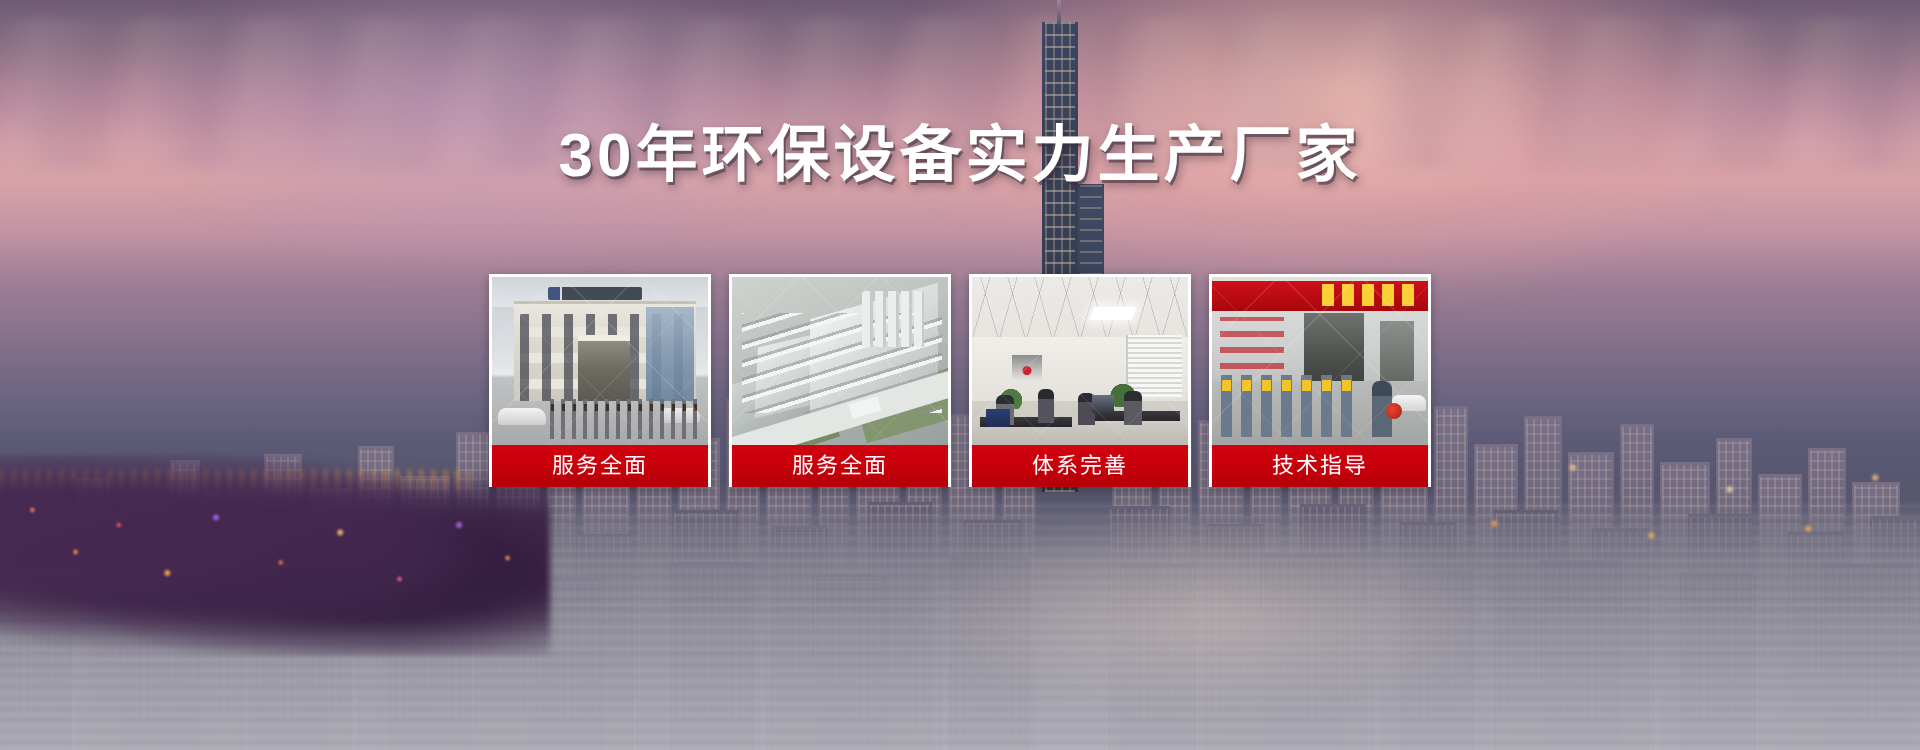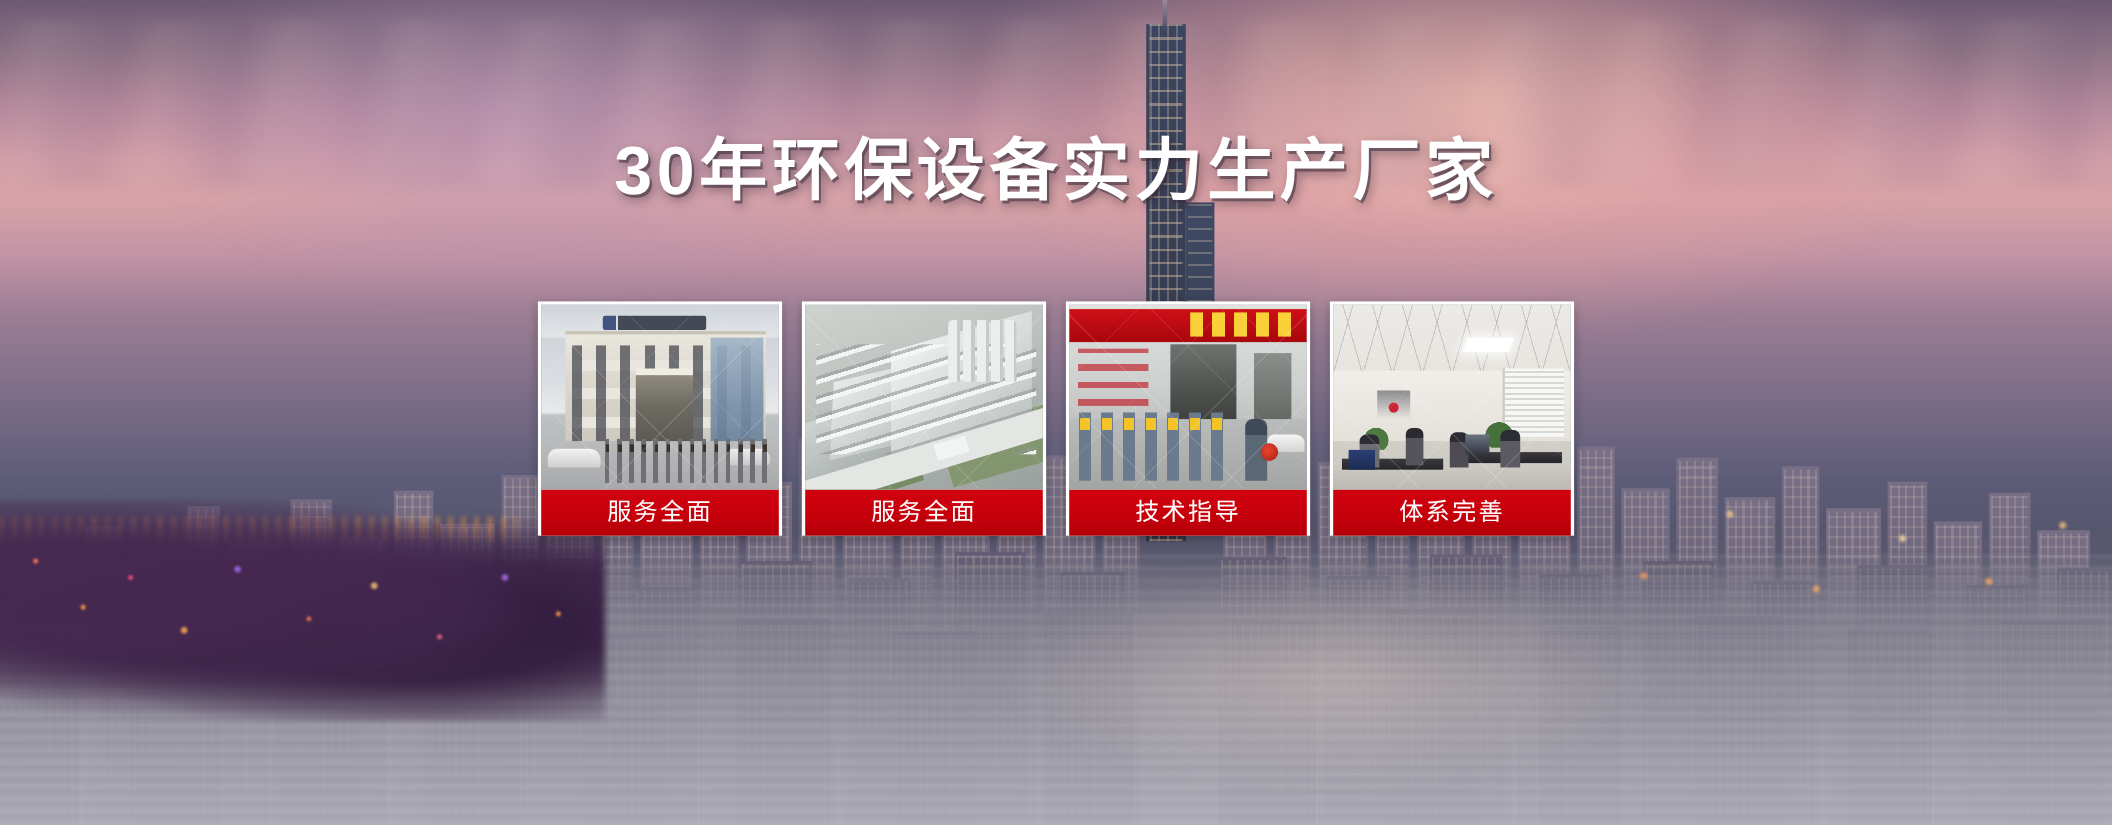--- a/index.html
+++ b/index.html
@@ -634,39 +634,20 @@
             <div class="silos"></div>
             <div class="road"></div>
             <div class="truck"></div>
           </div>
         </div>
         <div class="card-label">服务全面</div>
       </div>
 
       <div class="card">
         <div class="card-photo">
-          <div class="ph-factory">
-            <div class="wall"></div>
-            <div class="redband"></div>
-            <div class="sidetext"></div>
-            <div class="door"></div>
-            <div class="door2"></div>
-            <div class="floor"></div>
-            <div class="whitecar"></div>
-            <div class="workers"></div>
-            <div class="helmets"></div>
-            <div class="foreman"></div>
-            <div class="reel"></div>
-          </div>
-        </div>
-        <div class="card-label">技术指导</div>
-      </div>
-
-      <div class="card">
-        <div class="card-photo">
           <div class="ph-office">
             <div class="ceiling"></div>
             <div class="panel"></div>
             <div class="wall"></div>
             <div class="wallart"></div>
             <div class="window"></div>
             <div class="plant1"></div>
             <div class="plant2"></div>
             <div class="floor"></div>
             <div class="desk1"></div>
@@ -675,15 +656,34 @@
             <div class="p2"></div>
             <div class="p3"></div>
             <div class="p4"></div>
             <div class="laptop"></div>
             <div class="monitor"></div>
           </div>
         </div>
         <div class="card-label">体系完善</div>
       </div>
 
+      <div class="card">
+        <div class="card-photo">
+          <div class="ph-factory">
+            <div class="wall"></div>
+            <div class="redband"></div>
+            <div class="sidetext"></div>
+            <div class="door"></div>
+            <div class="door2"></div>
+            <div class="floor"></div>
+            <div class="whitecar"></div>
+            <div class="workers"></div>
+            <div class="helmets"></div>
+            <div class="foreman"></div>
+            <div class="reel"></div>
+          </div>
+        </div>
+        <div class="card-label">技术指导</div>
+      </div>
+
     </div>
   </div>
 </div>
 
 </body></html>

